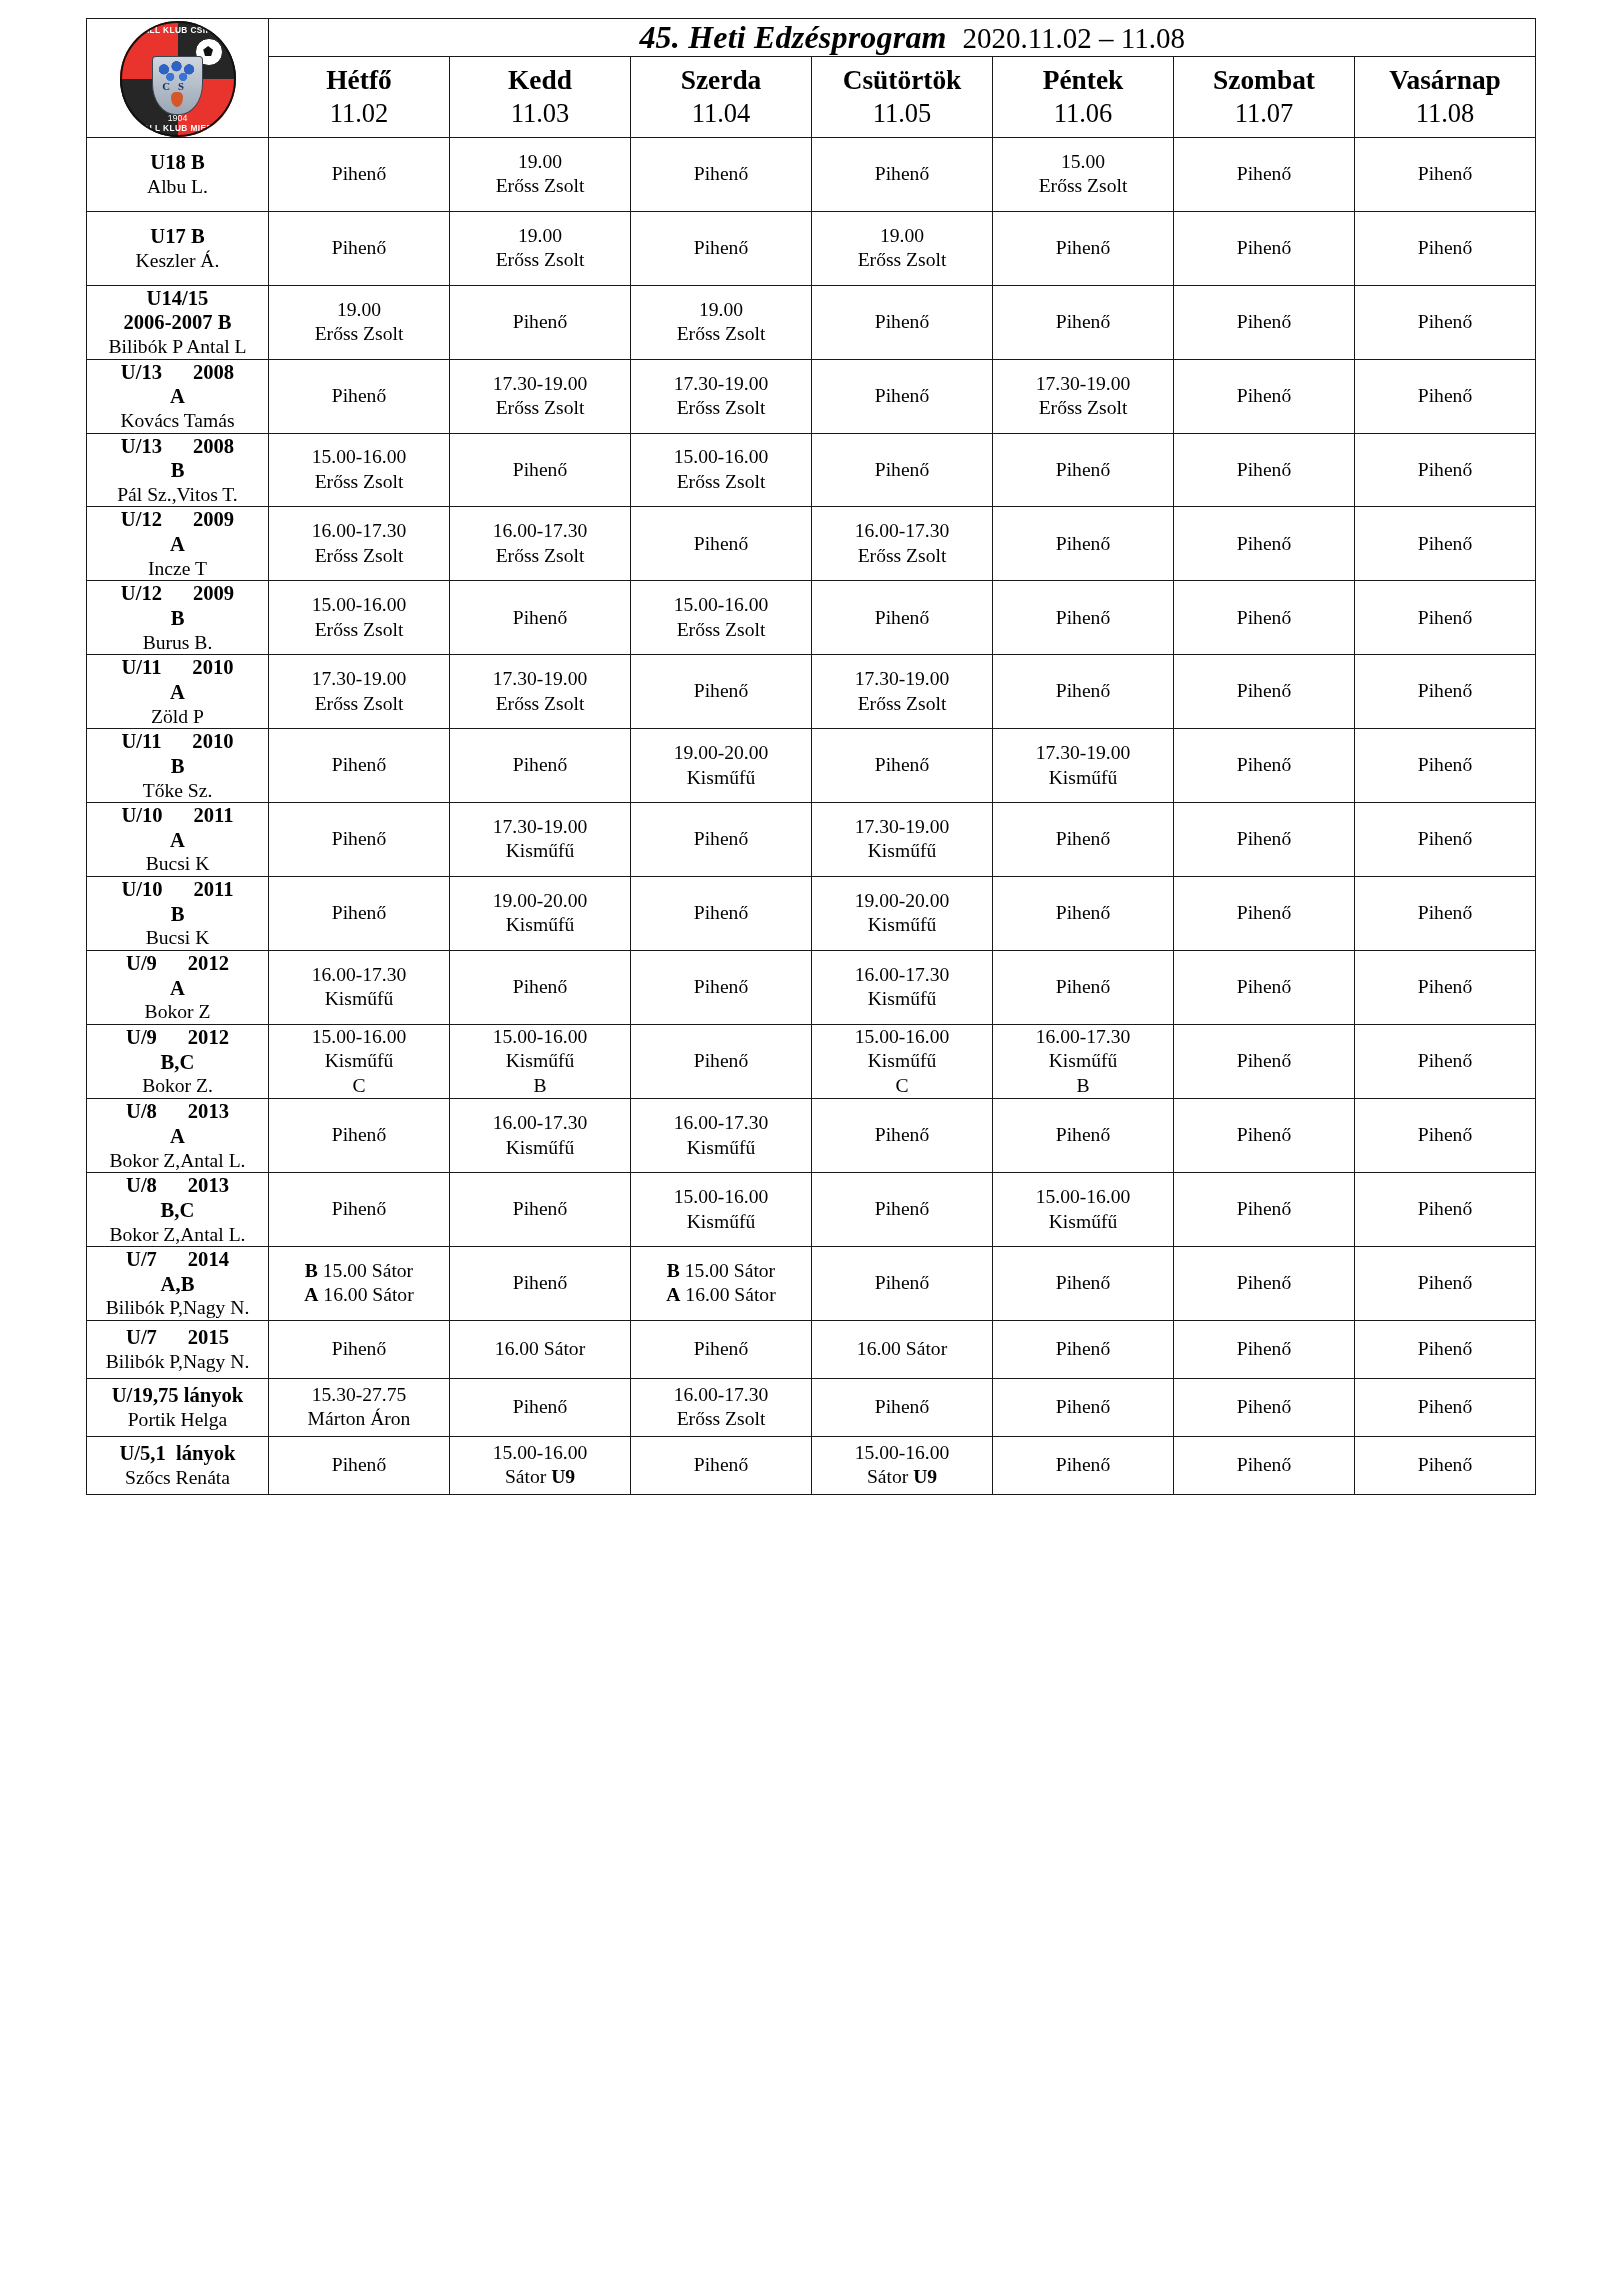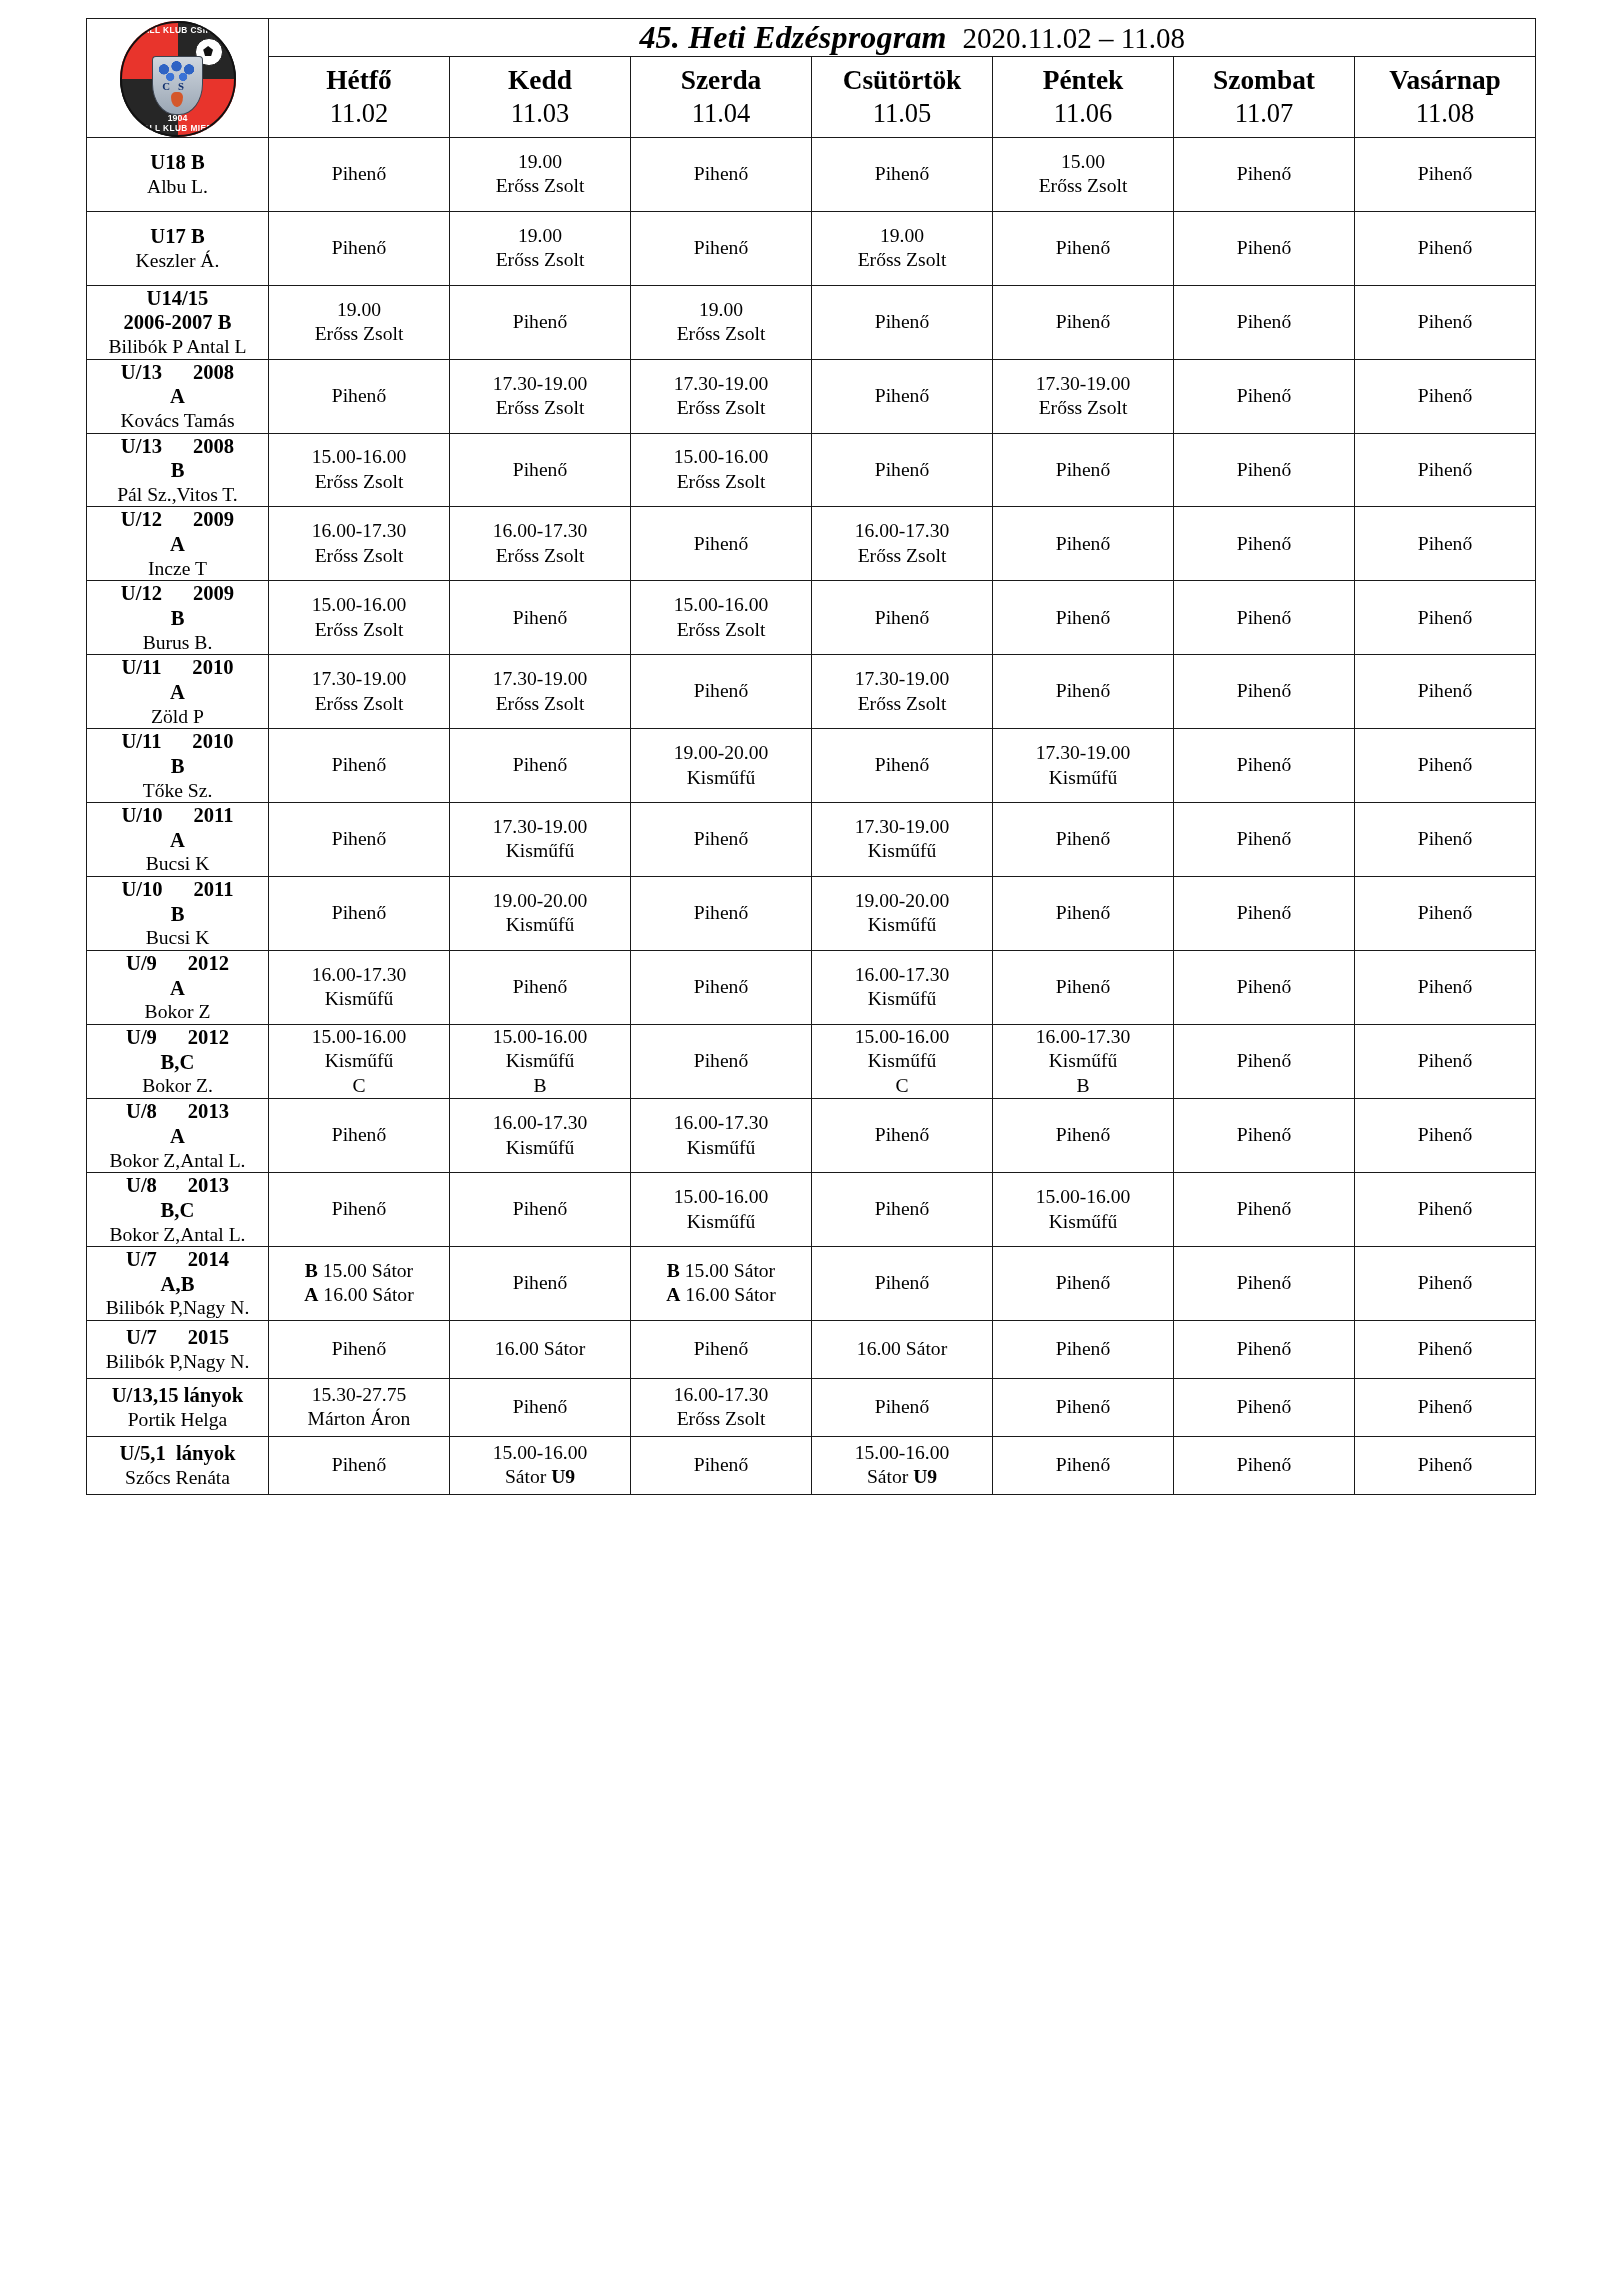--- a/index.html
+++ b/index.html
@@ -142,21 +142,21 @@
   }
   .crest .arc-top { top: 4.9px; }
   .crest .arc-bot { bottom: 3.9px; }
   .crest .year {
     position: absolute;
     left: 0; right: 0;
     bottom: 13.7px;
     text-align: center;
     color: #ffffff;
     font-size: 8.8px;
-    font-weight: bold;
+    font-weight: normal;
     font-family: "Liberation Sans", sans-serif;
   }
 
   .title-cell {
     text-align: center;
     padding: 0 0 3.9px 0;
   }
   .title-inner {
     display: block;
     padding-right: 17.6px;
@@ -815,21 +815,21 @@
           </td>
           <td class="slot-cell rest">
             <span class="slot-l1">Pihenő</span>
           </td>
           <td class="slot-cell rest">
             <span class="slot-l1">Pihenő</span>
           </td>
         </tr>
         <tr class="r-short">
           <td class="team-cell">
-            <span class="team-line1">U/13,15 lányok</span>
+            <span class="team-line1">U/19,75 lányok</span>
             <span class="team-coach">Portik Helga</span>
           </td>
           <td class="slot-cell">
             <span class="slot-l1">15.30-27.75</span>
             <span class="slot-l2">Márton Áron</span>
           </td>
           <td class="slot-cell rest">
             <span class="slot-l1">Pihenő</span>
           </td>
           <td class="slot-cell">

